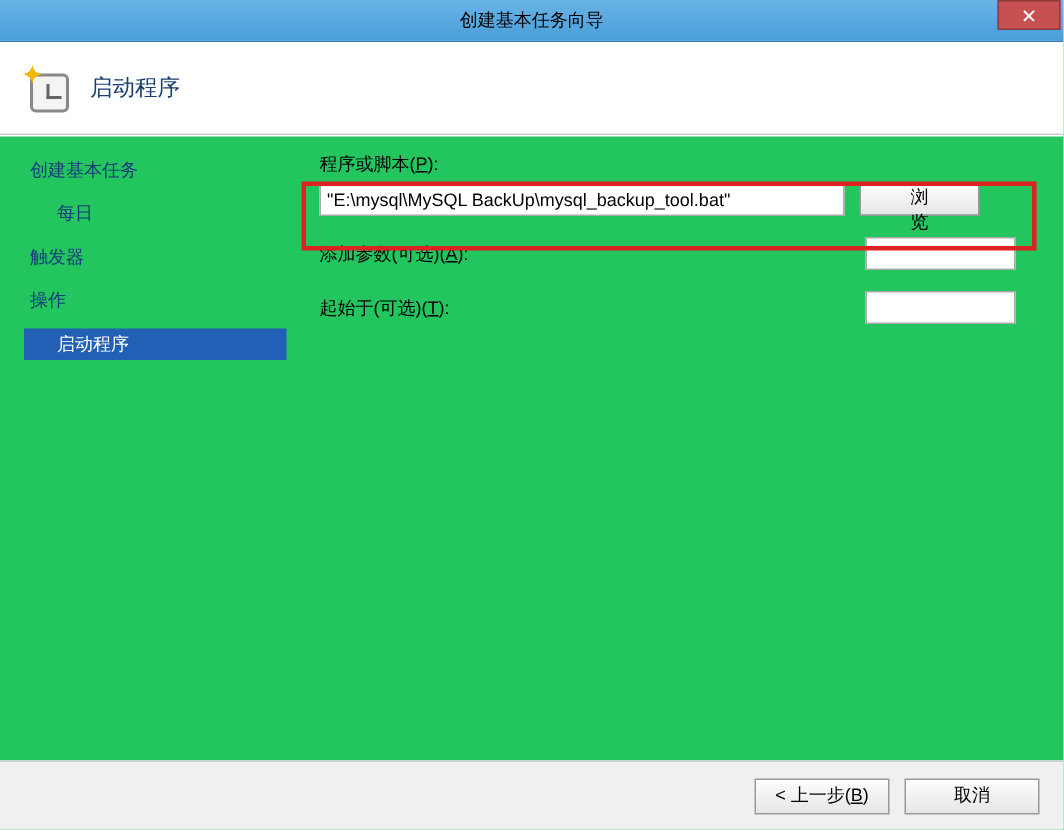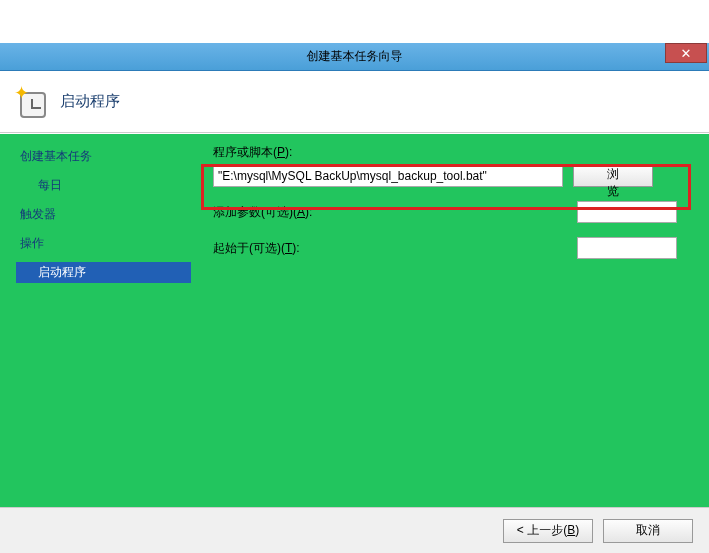--- a/index.html
+++ b/index.html
@@ -7,21 +7,20 @@
     
     .window { width: 709px; height: 553px; display: flex; flex-direction: column; background: #fff; }
     
     .titlebar {
       height: 28px;
       background: linear-gradient(to bottom, #69b3e7, #4a9fd8);
       display: flex;
       align-items: center;
       position: relative;
       border-bottom: 1px solid #2c7bb8;
-      margin-top: 43px;
     }
     .titlebar-title {
       flex: 1;
       text-align: center;
       color: #000;
       font-size: 12px;
     }
     .close-btn {
       width: 42px;
       height: 20px;

